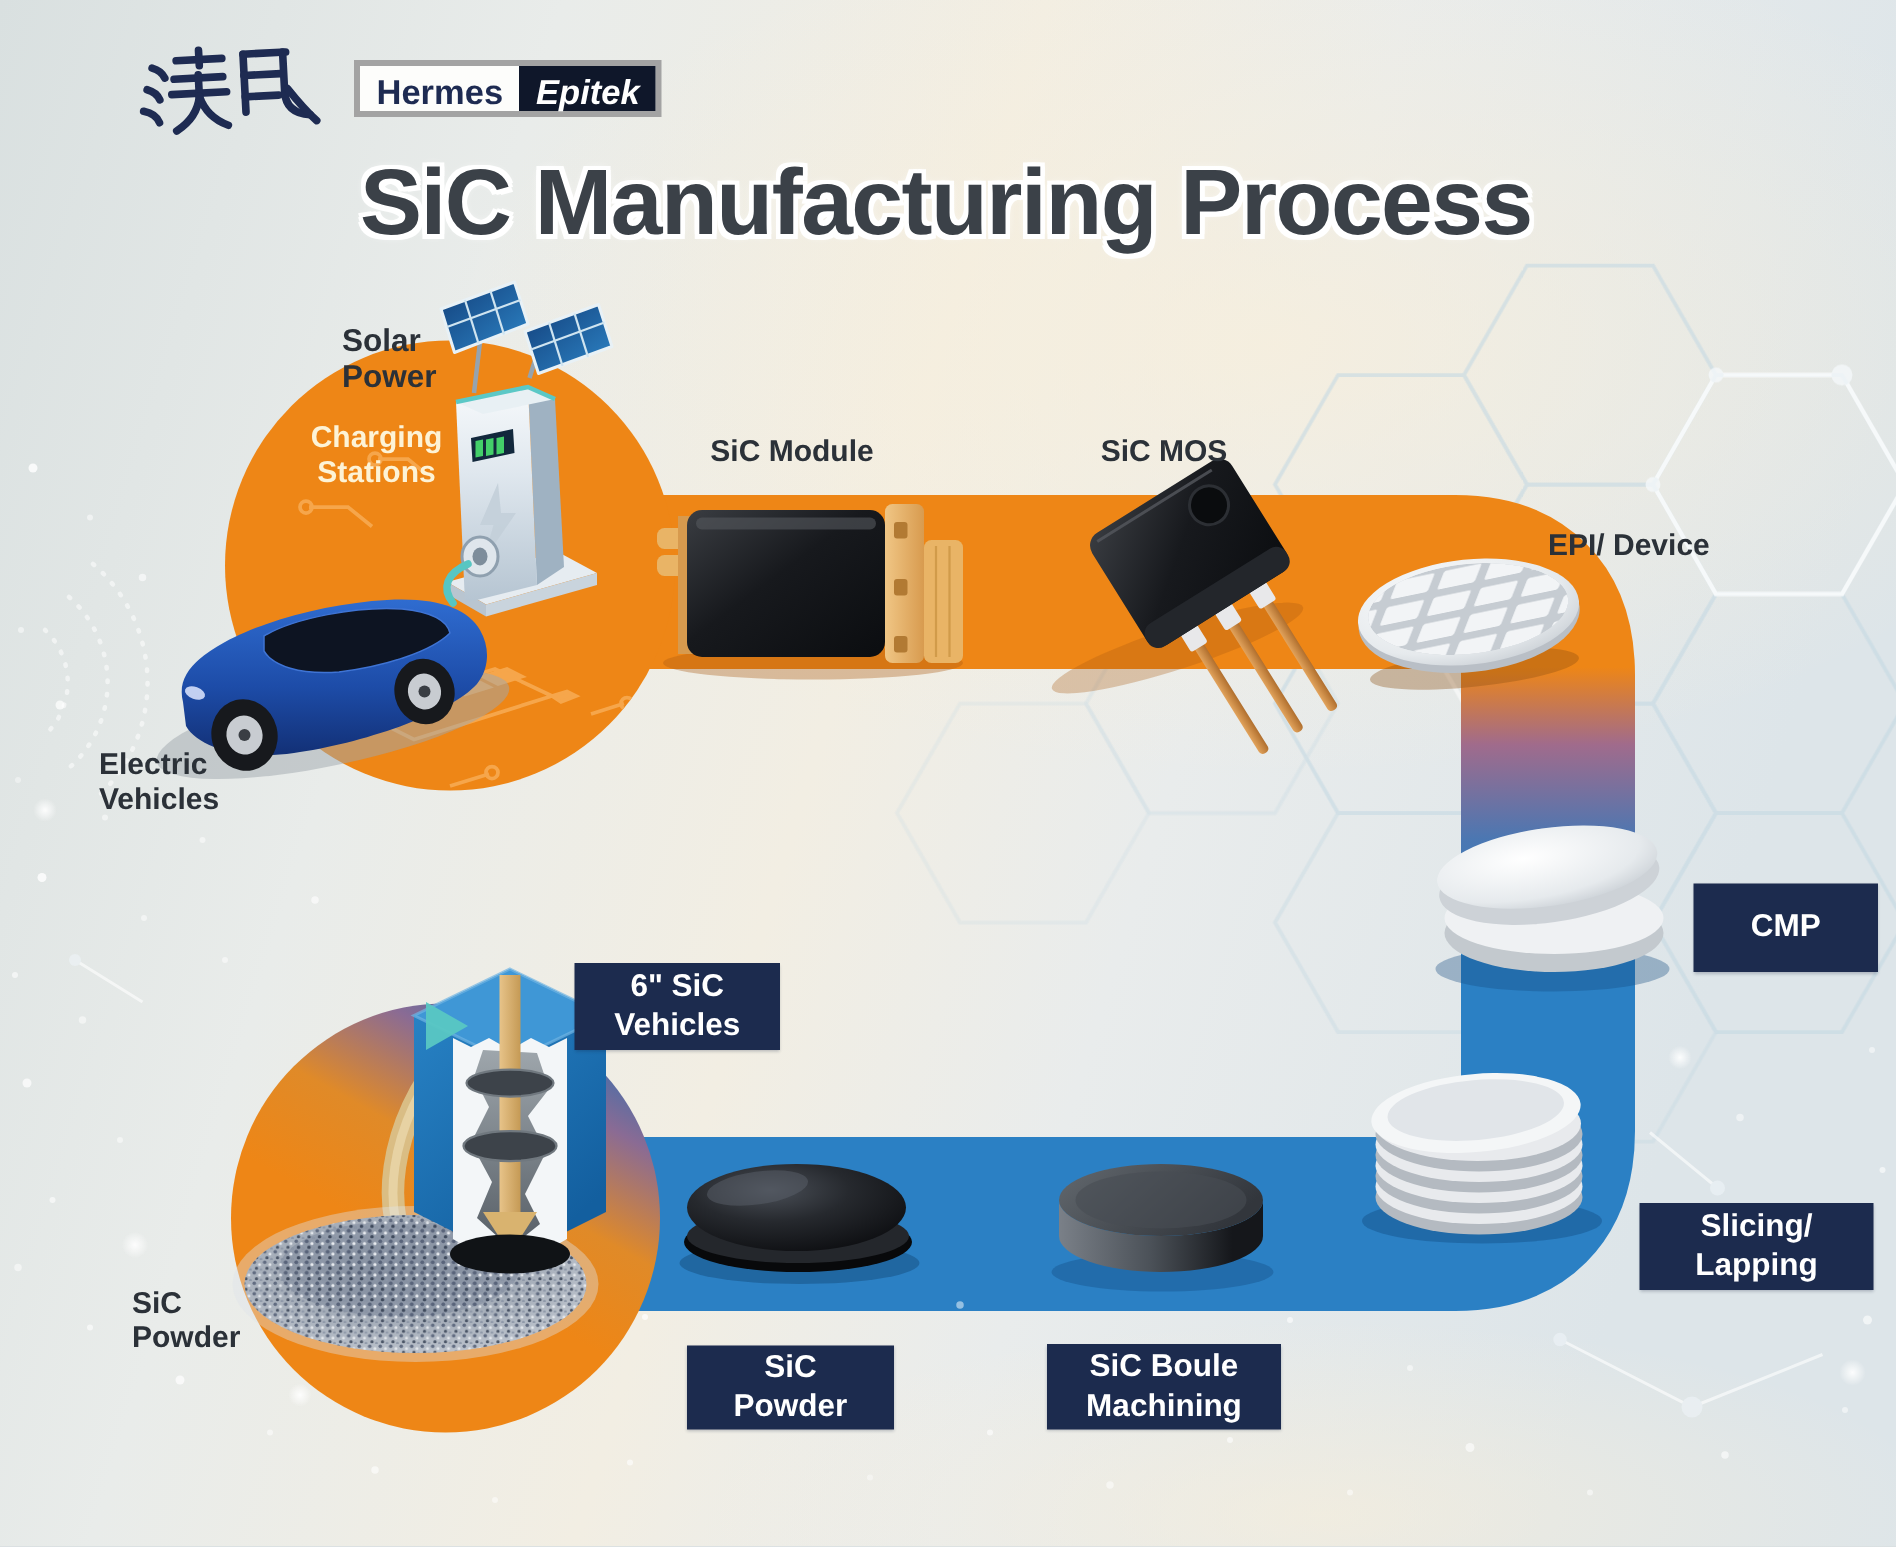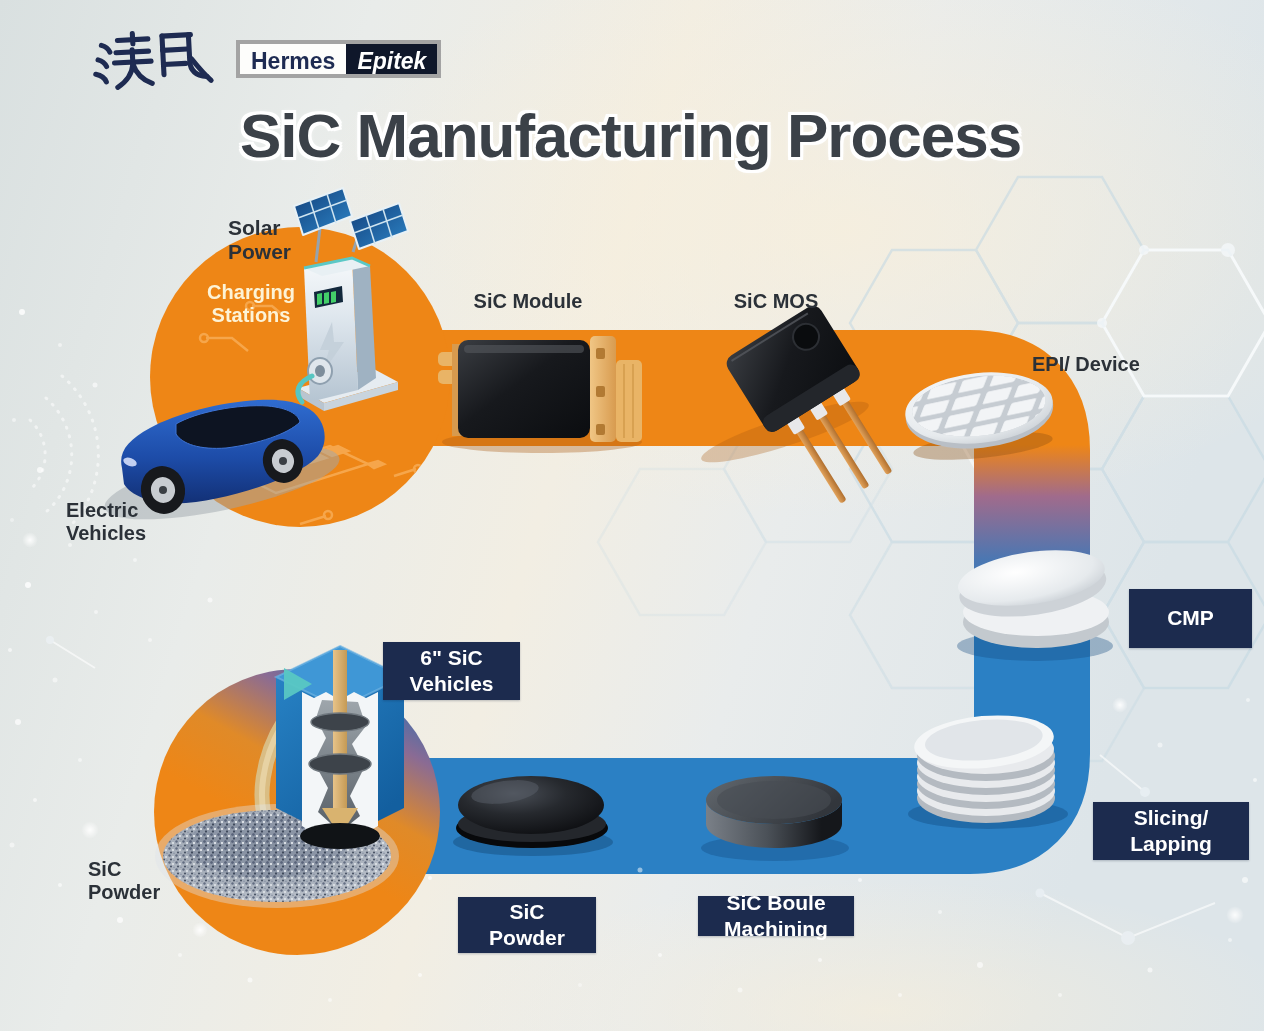--- a/index.html
+++ b/index.html
@@ -466,21 +466,21 @@
 
 <div class="tag" style="left:383px;top:642px;width:137px;height:58px;">
   <div>6" SiC</div>
   <div>Vehicles</div>
 </div>
 <div class="tag" style="left:1129px;top:569px;width:123px;height:59px;margin-top:20px;">CMP</div>
 <div class="tag" style="left:1053px;top:802px;width:156px;height:58px;margin-left:40px;">
   <div>Slicing/</div>
   <div>Lapping</div>
 </div>
-<div class="tag" style="left:698px;top:896px;width:156px;height:40px;">
+<div class="tag" style="left:698px;top:896px;width:156px;height:57px;">
   <div>SiC Boule</div>
   <div>Machining</div>
 </div>
 <div class="tag" style="left:458px;top:897px;width:138px;height:56px;">
   <div>SiC</div>
   <div>Powder</div>
 </div>
 
 </div>
 

